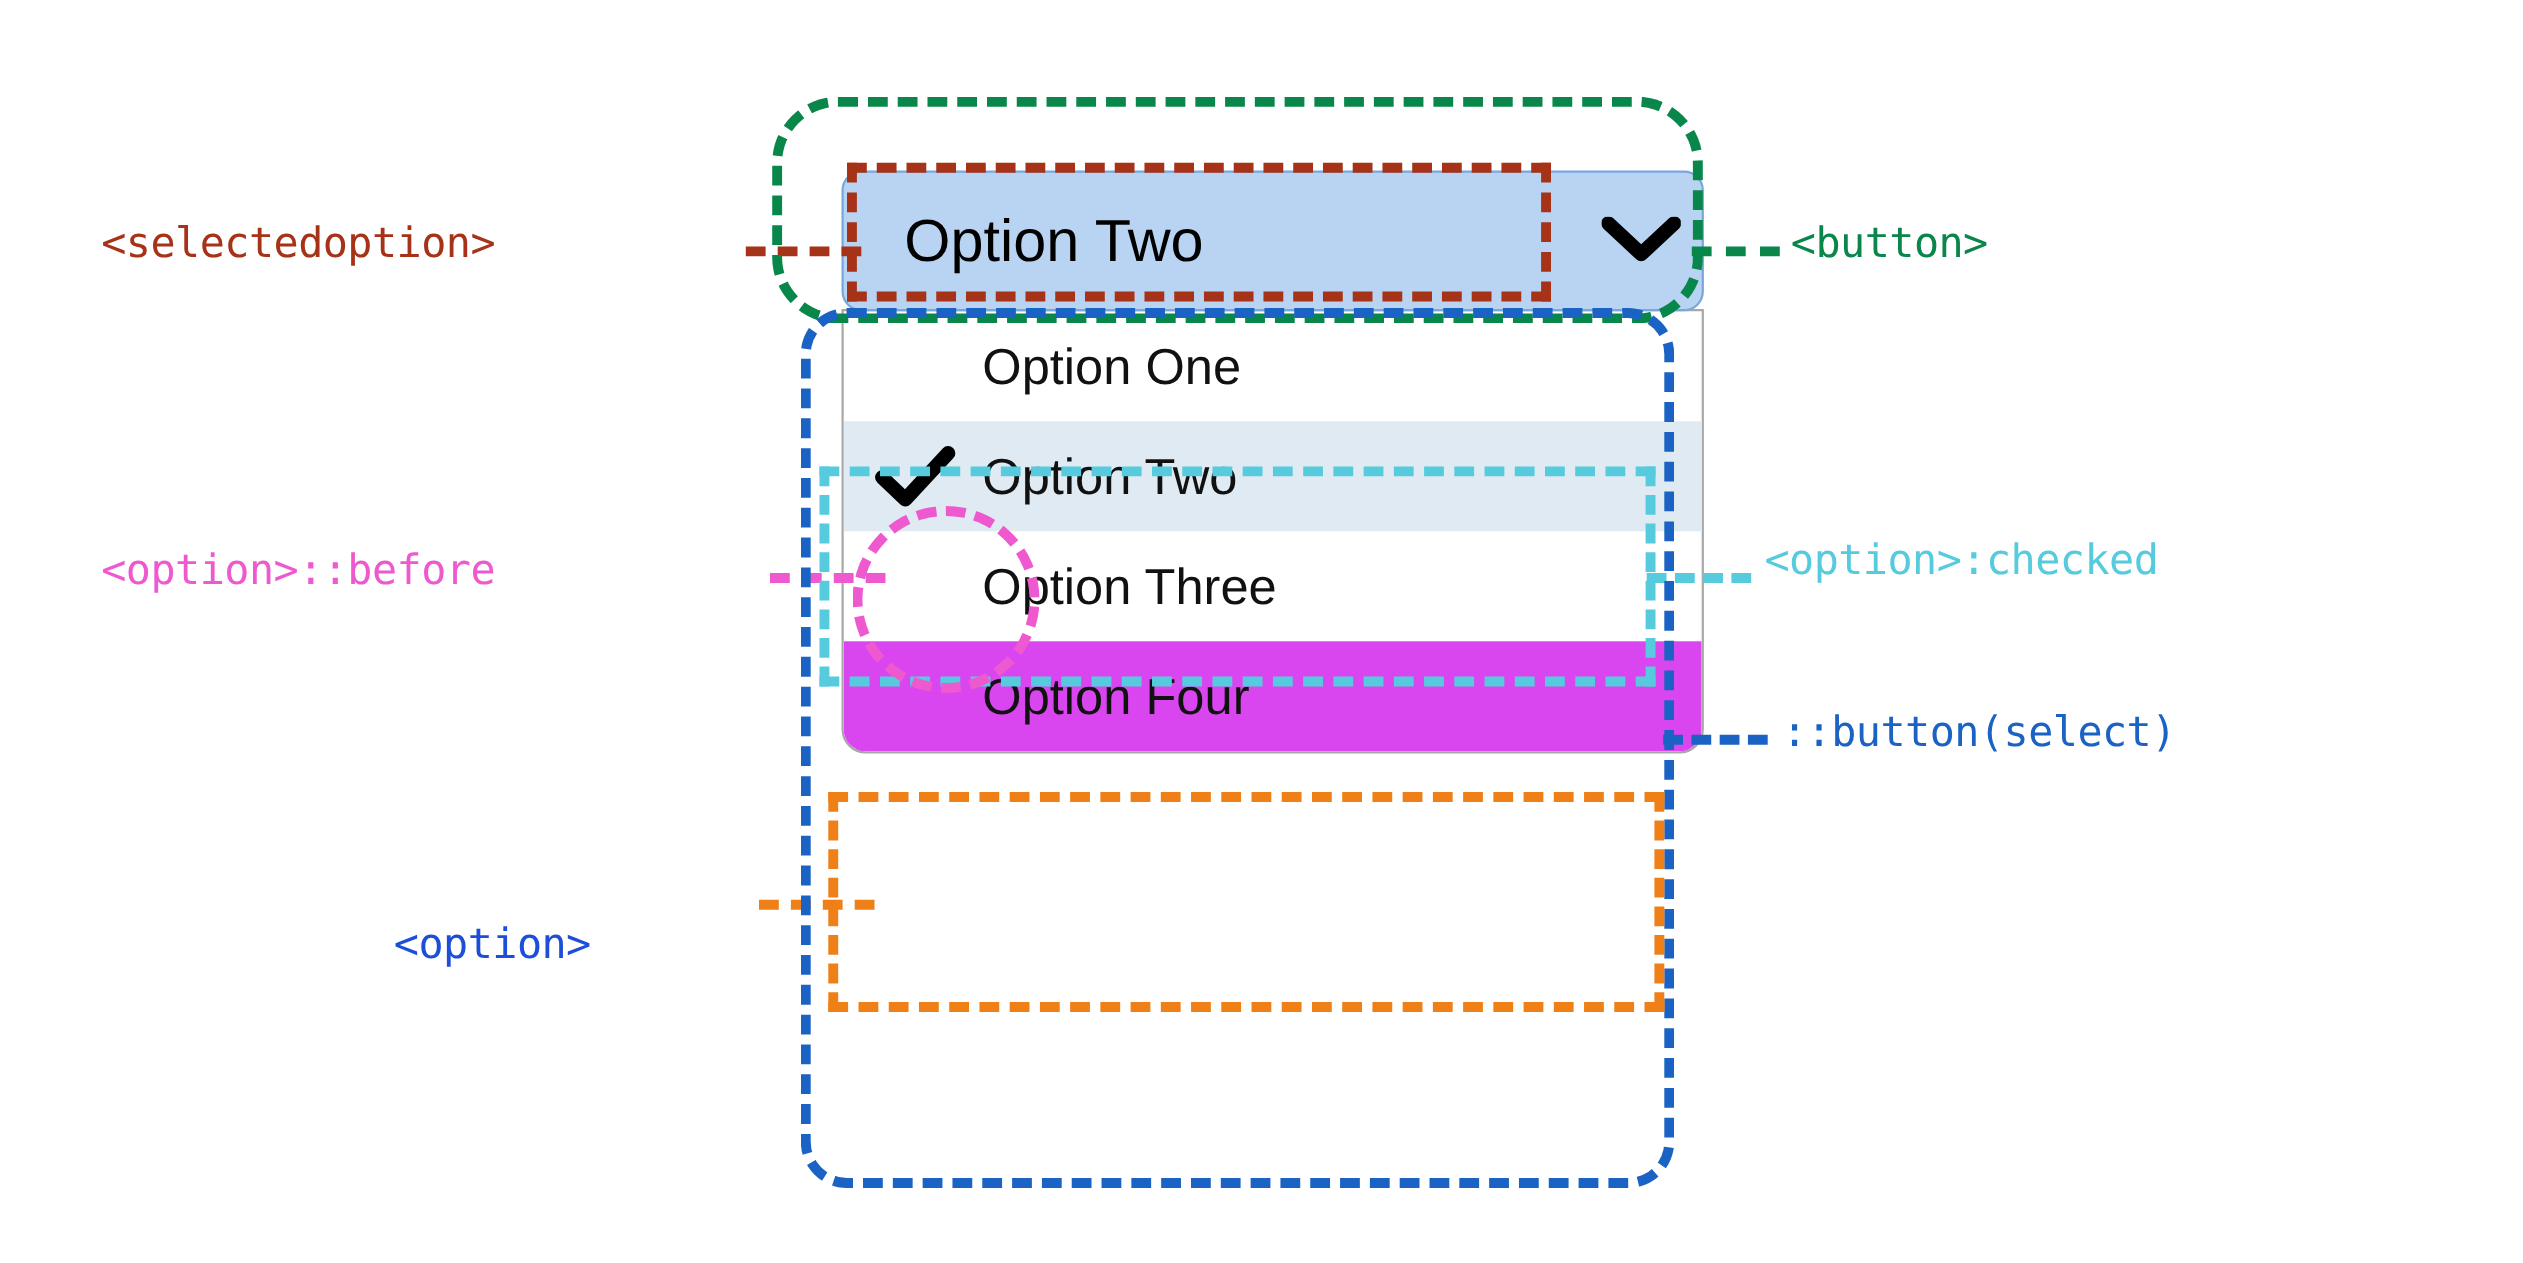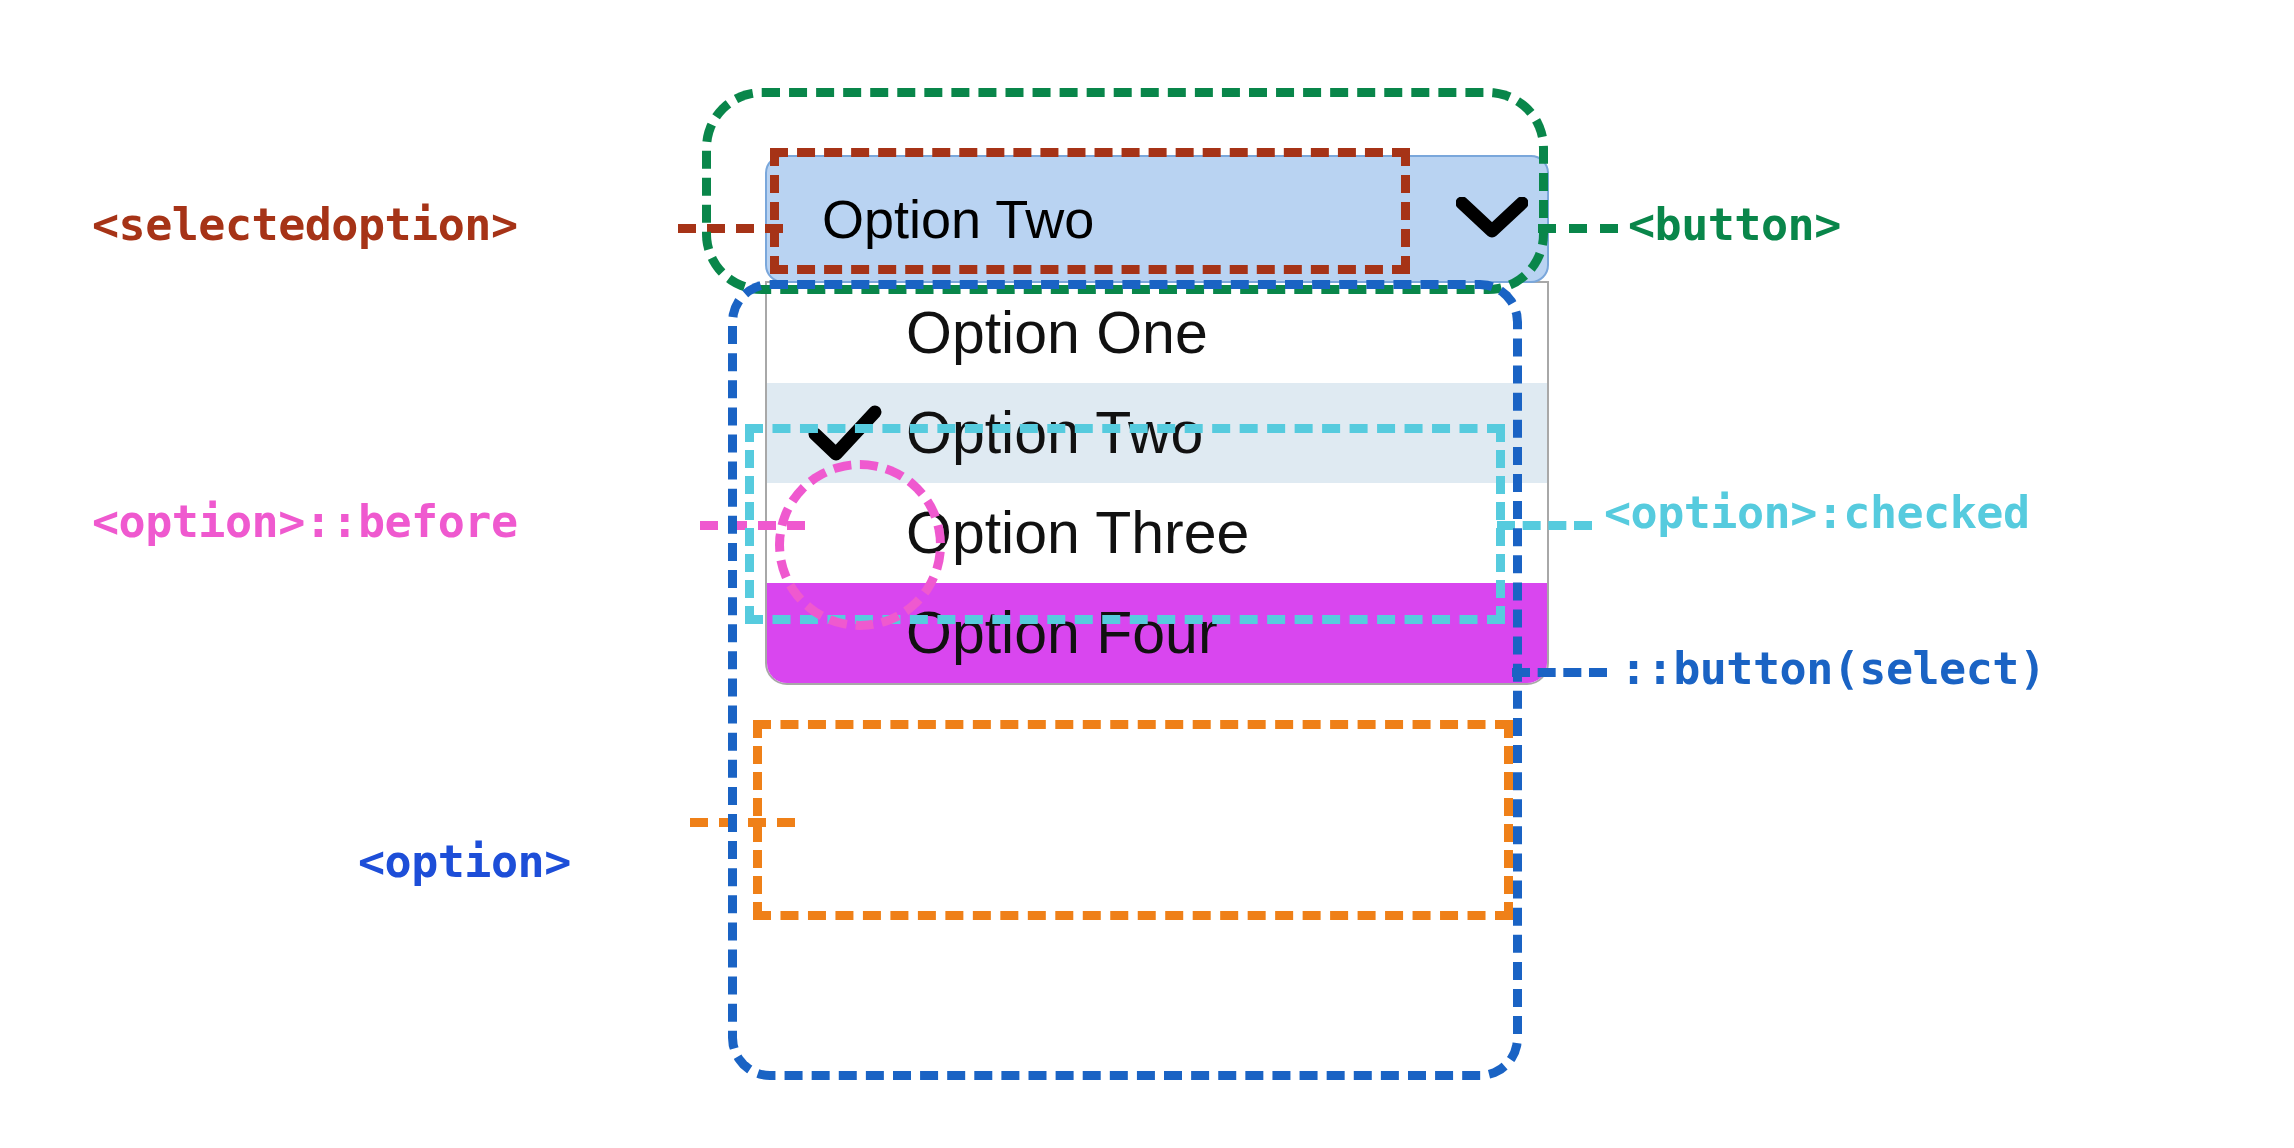--- a/index.html
+++ b/index.html
@@ -6,22 +6,22 @@
   body{
     width:2294px;height:1148px;position:relative;overflow:hidden;
     font-family:"Liberation Sans",sans-serif;
     -webkit-font-smoothing:antialiased;
   }
 
   
   .anno-label{
     position:absolute;
     font-family:"DejaVu Sans Mono","Liberation Mono",monospace;
-    font-size:45px;
-    font-weight:700;
+    font-size:38px;
+    font-weight:400;
     white-space:nowrap;
     letter-spacing:-0.5px;
     line-height:1;
   }
 
   
   #widget{position:absolute;left:765px;top:155px;width:784px;}
 
   .sel-button{
     position:relative;
@@ -53,25 +53,25 @@
     background:#ffffff;
     border:2px solid #a8a8a8;
     border-radius:0 0 22px 22px;
     box-sizing:border-box;
     z-index:2;
     overflow:hidden;
   }
   .opt{
     height:100px;
     display:flex;align-items:center;
-    font-size:59px;
+    font-size:46px;
     color:#111;
     position:relative;
     box-sizing:border-box;
-    padding-left:17px;
+    padding-left:4px;
   }
   .opt .opt-mark{
     width:122px;
     flex:0 0 122px;
     display:flex;align-items:center;justify-content:center;
     font-size:54px;
   }
   .opt .opt-label{flex:1;}
   .opt.checked{background:#dfeaf2;}
   .opt.hovered{background:#d946ef;}

